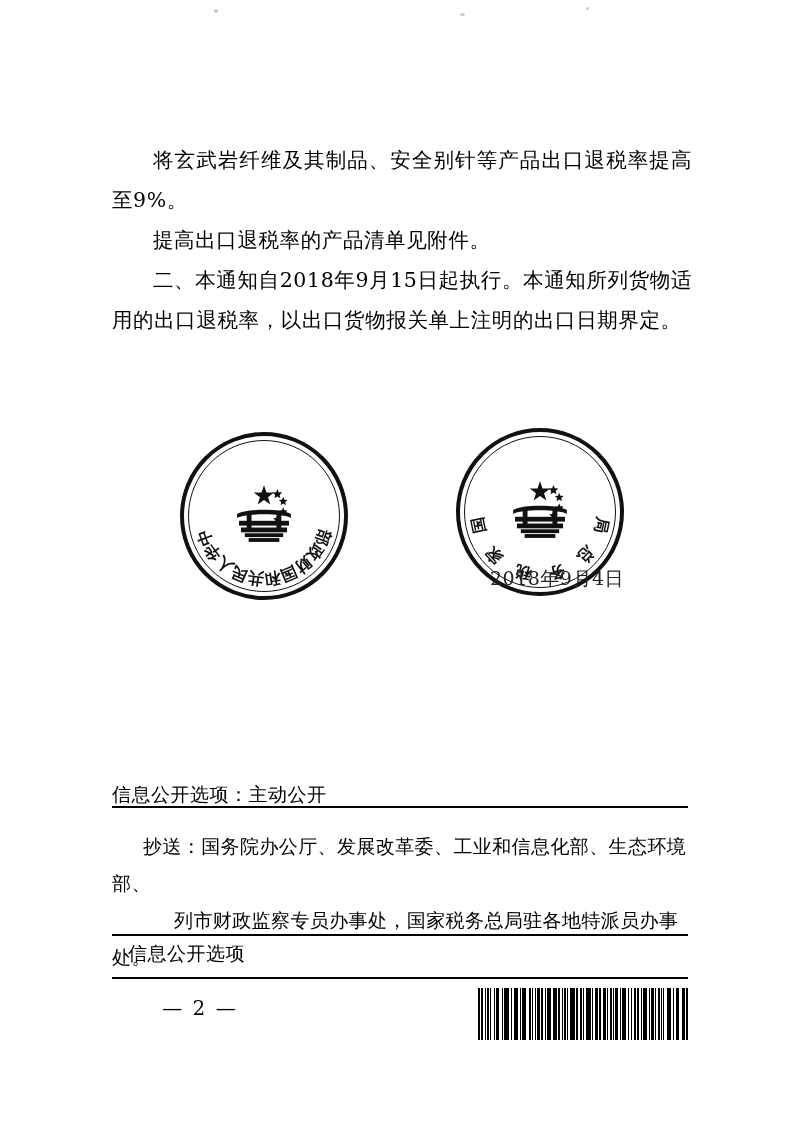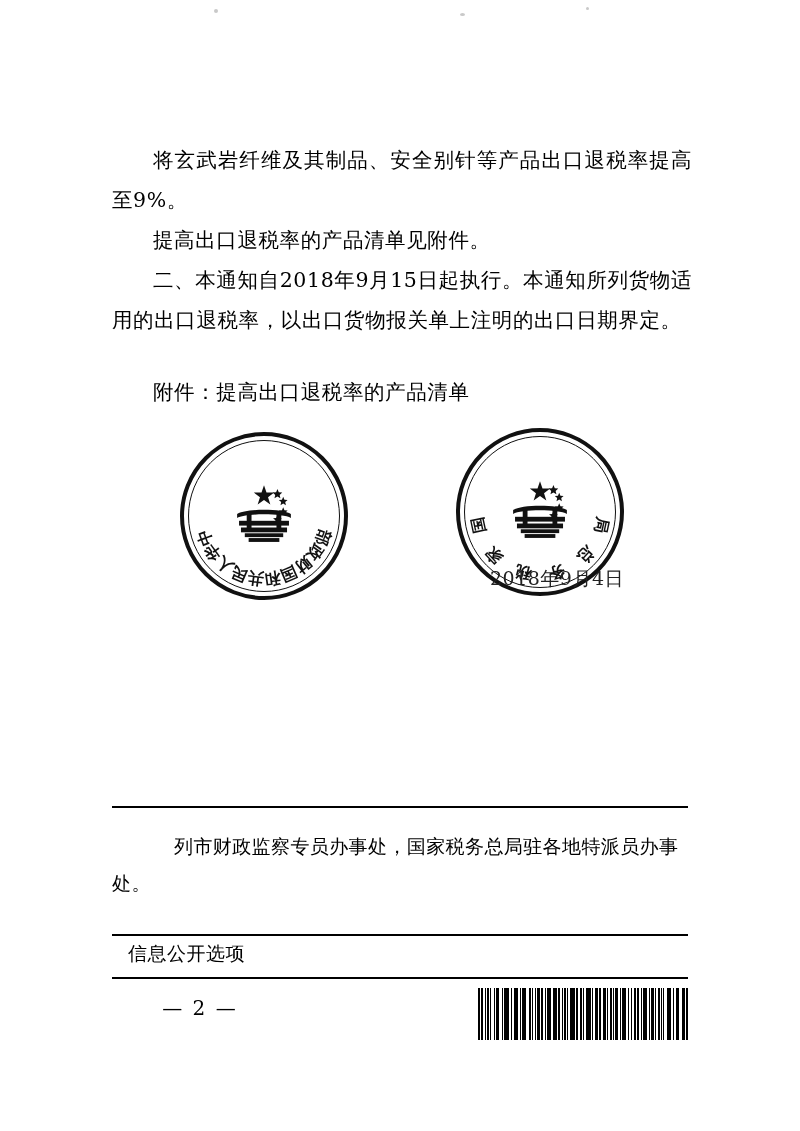--- a/index.html
+++ b/index.html
@@ -184,21 +184,20 @@
   <div class="speck" style="left:214px;top:9px;width:4px;height:4px;"></div>
   <div class="speck" style="left:460px;top:13px;width:5px;height:3px;"></div>
   <div class="speck" style="left:586px;top:7px;width:3px;height:3px;"></div>
 
   <div class="body-block">
     <p class="para">将玄武岩纤维及其制品、安全别针等产品出口退税率提高至9%。</p>
     <p class="para">提高出口退税率的产品清单见附件。</p>
     <p class="para">二、本通知自2018年9月15日起执行。本通知所列货物适用的出口退税率，以出口货物报关单上注明的出口日期界定。</p>
   </div>
 
-  <div class="attach-line">附件：提高出口退税率的产品清单</div>
 
   <div class="seal seal-left">
     <div class="seal-inner"></div>
     <div class="ring">
         <div class="ring-char" style="transform: translate(-58.2609px, 21.2052px) rotate(250deg) translate(-50%, -50%);">中</div>
         <div class="ring-char" style="transform: translate(-50.4402px, 36.0525px) rotate(234.444deg) translate(-50%, -50%);">华</div>
         <div class="ring-char" style="transform: translate(-38.9244px, 48.2586px) rotate(218.889deg) translate(-50%, -50%);">人</div>
         <div class="ring-char" style="transform: translate(-24.5569px, 56.9294px) rotate(203.333deg) translate(-50%, -50%);">民</div>
         <div class="ring-char" style="transform: translate(-8.39054px, 61.4296px) rotate(187.778deg) translate(-50%, -50%);">共</div>
         <div class="ring-char" style="transform: translate(8.39054px, 61.4296px) rotate(172.222deg) translate(-50%, -50%);">和</div>
@@ -249,22 +248,24 @@
         <rect x="63" y="44" width="5" height="17"></rect>
         <rect x="24" y="53" width="52" height="5"></rect>
         <path d="M22 46 C30 40 70 40 78 46 L78 50 C70 45 30 45 22 50 Z"></path>
       </g>
     </svg>
   </div>
 
   <div class="seal-date">2018年9月4日</div>
 
   <div class="rule rule-1"></div>
+  <div class="disclosure">信息公开选项：主动公开</div>
 
   <div class="cc-block">
+    <span class="cc-label-row">抄送：国务院办公厅、发展改革委、工业和信息化部、生态环境部、</span>
     <span class="cc-cont">列市财政监察专员办事处，国家税务总局驻各地特派员办事处。</span>
   </div>
 
   <div class="rule rule-2"></div>
 
   <div class="footer-row">
     <span class="footer-left">信息公开选项</span>
   </div>
 
   <div class="rule rule-3"></div>

